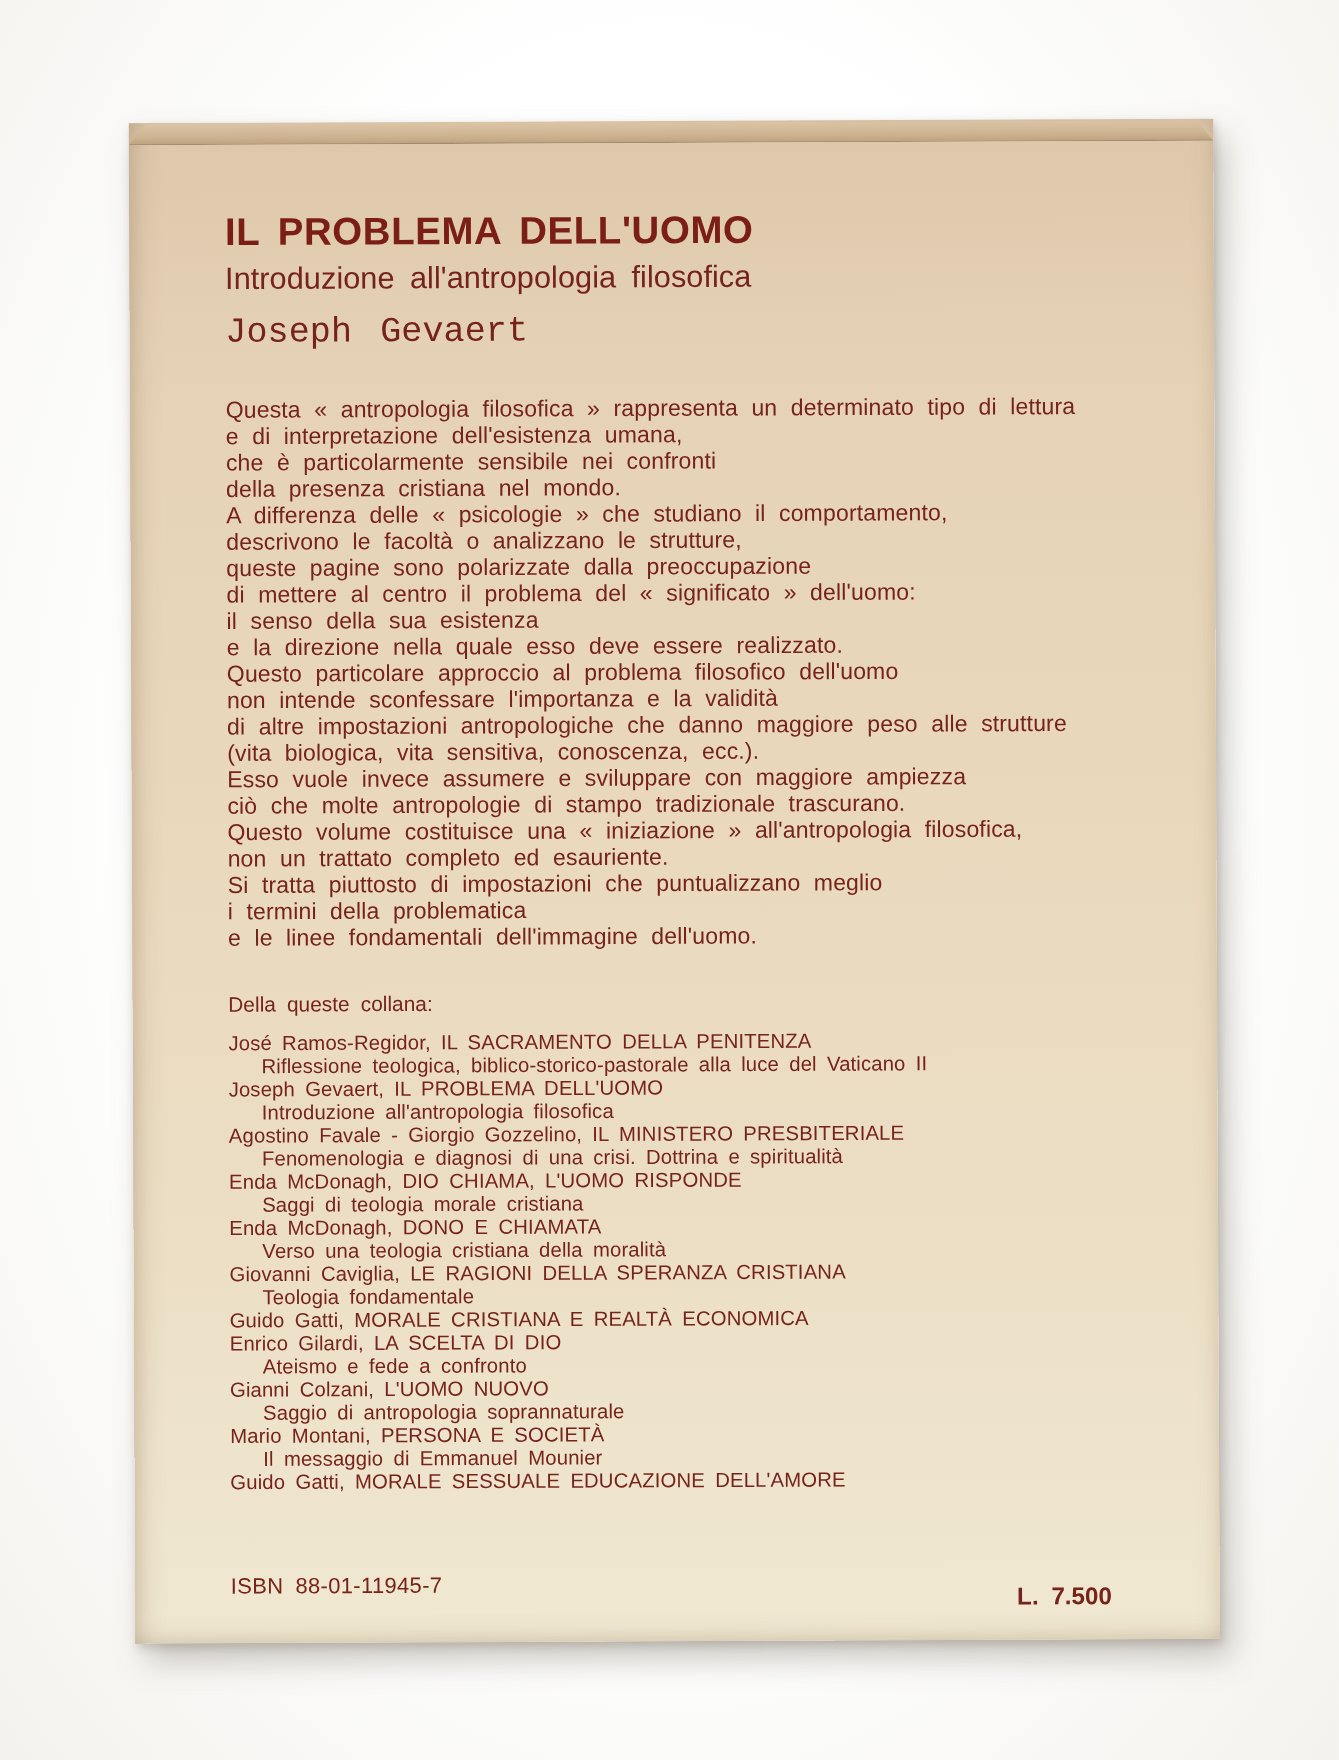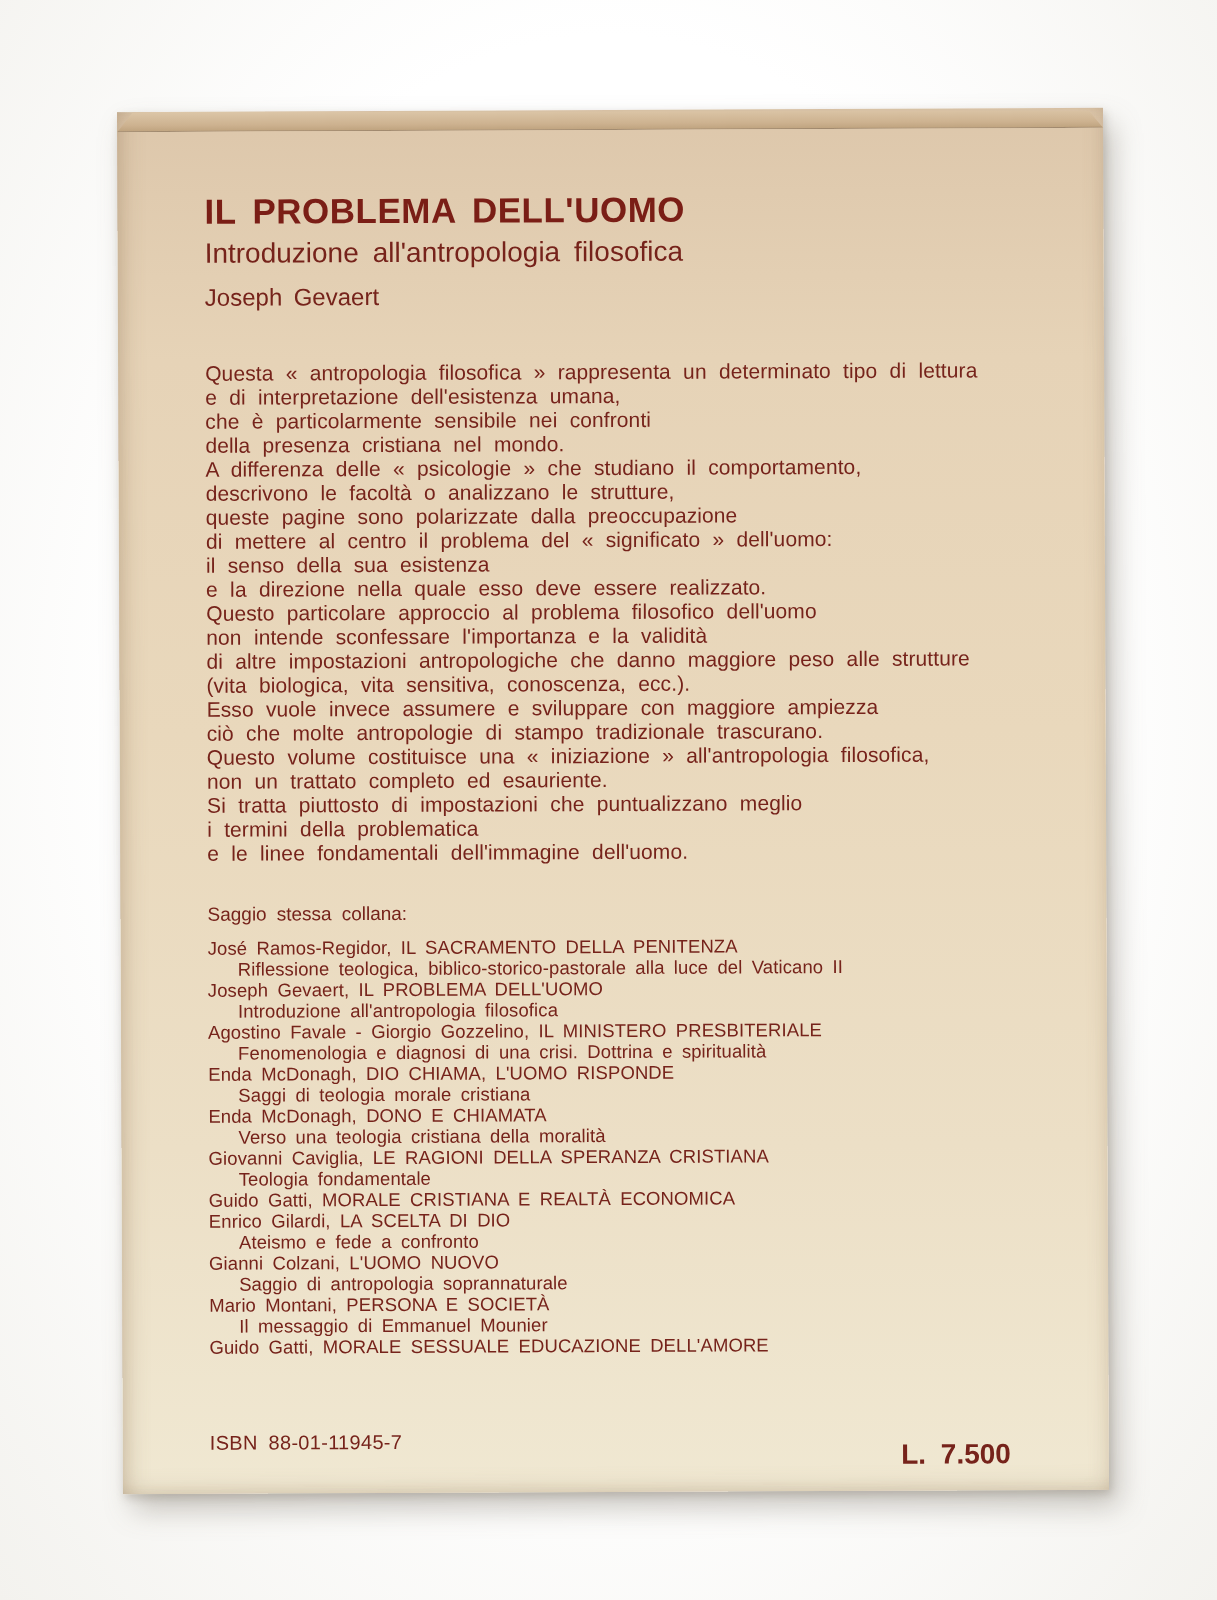--- a/index.html
+++ b/index.html
@@ -65,23 +65,24 @@
     top: 126px;
     font-size: 28px;
     font-weight: normal;
     word-spacing: 0.22em;
     white-space: nowrap;
   }
   .cover-author {
     position: absolute;
     left: 87px;
     top: 172px;
-    font-size: 24px;
+    font-size: 32px;
     word-spacing: 0.2em;
     white-space: nowrap;
+    font-family: Liberation Mono, monospace;
   }
   .description {
     position: absolute;
     left: 87px;
     top: 250px;
     width: 780px;
   }
   .description .line {
     font-size: 21px;
     line-height: 24px;
@@ -117,21 +118,21 @@
     left: 87px;
     top: 1320px;
     font-size: 20px;
     letter-spacing: 0.3px;
     word-spacing: 0.25em;
   }
   .price {
     position: absolute;
     right: 98px;
     top: 1330px;
-    font-size: 28px;
+    font-size: 22px;
     font-weight: bold;
     word-spacing: 0.25em;
     text-align: right;
   }
 </style>
 </head>
 <body>
 
 <div class="stage">
   <div class="book">
@@ -159,21 +160,21 @@
       <div class="line">(vita biologica, vita sensitiva, conoscenza, ecc.).</div>
       <div class="line">Esso vuole invece assumere e sviluppare con maggiore ampiezza</div>
       <div class="line">ciò che molte antropologie di stampo tradizionale trascurano.</div>
       <div class="line">Questo volume costituisce una « iniziazione » all'antropologia filosofica,</div>
       <div class="line">non un trattato completo ed esauriente.</div>
       <div class="line">Si tratta piuttosto di impostazioni che puntualizzano meglio</div>
       <div class="line">i termini della problematica</div>
       <div class="line">e le linee fondamentali dell'immagine dell'uomo.</div>
     </div>
 
-    <div class="series-heading">Saggio stessa collana:</div>
+    <div class="series-heading">Della queste collana:</div>
 
     <div class="series-list">
       <div class="series-line">José Ramos-Regidor, IL SACRAMENTO DELLA PENITENZA</div>
       <div class="series-line indent">Riflessione teologica, biblico-storico-pastorale alla luce del Vaticano II</div>
       <div class="series-line">Joseph Gevaert, IL PROBLEMA DELL'UOMO</div>
       <div class="series-line indent">Introduzione all'antropologia filosofica</div>
       <div class="series-line">Agostino Favale - Giorgio Gozzelino, IL MINISTERO PRESBITERIALE</div>
       <div class="series-line indent">Fenomenologia e diagnosi di una crisi. Dottrina e spiritualità</div>
       <div class="series-line">Enda McDonagh, DIO CHIAMA, L'UOMO RISPONDE</div>
       <div class="series-line indent">Saggi di teologia morale cristiana</div>

